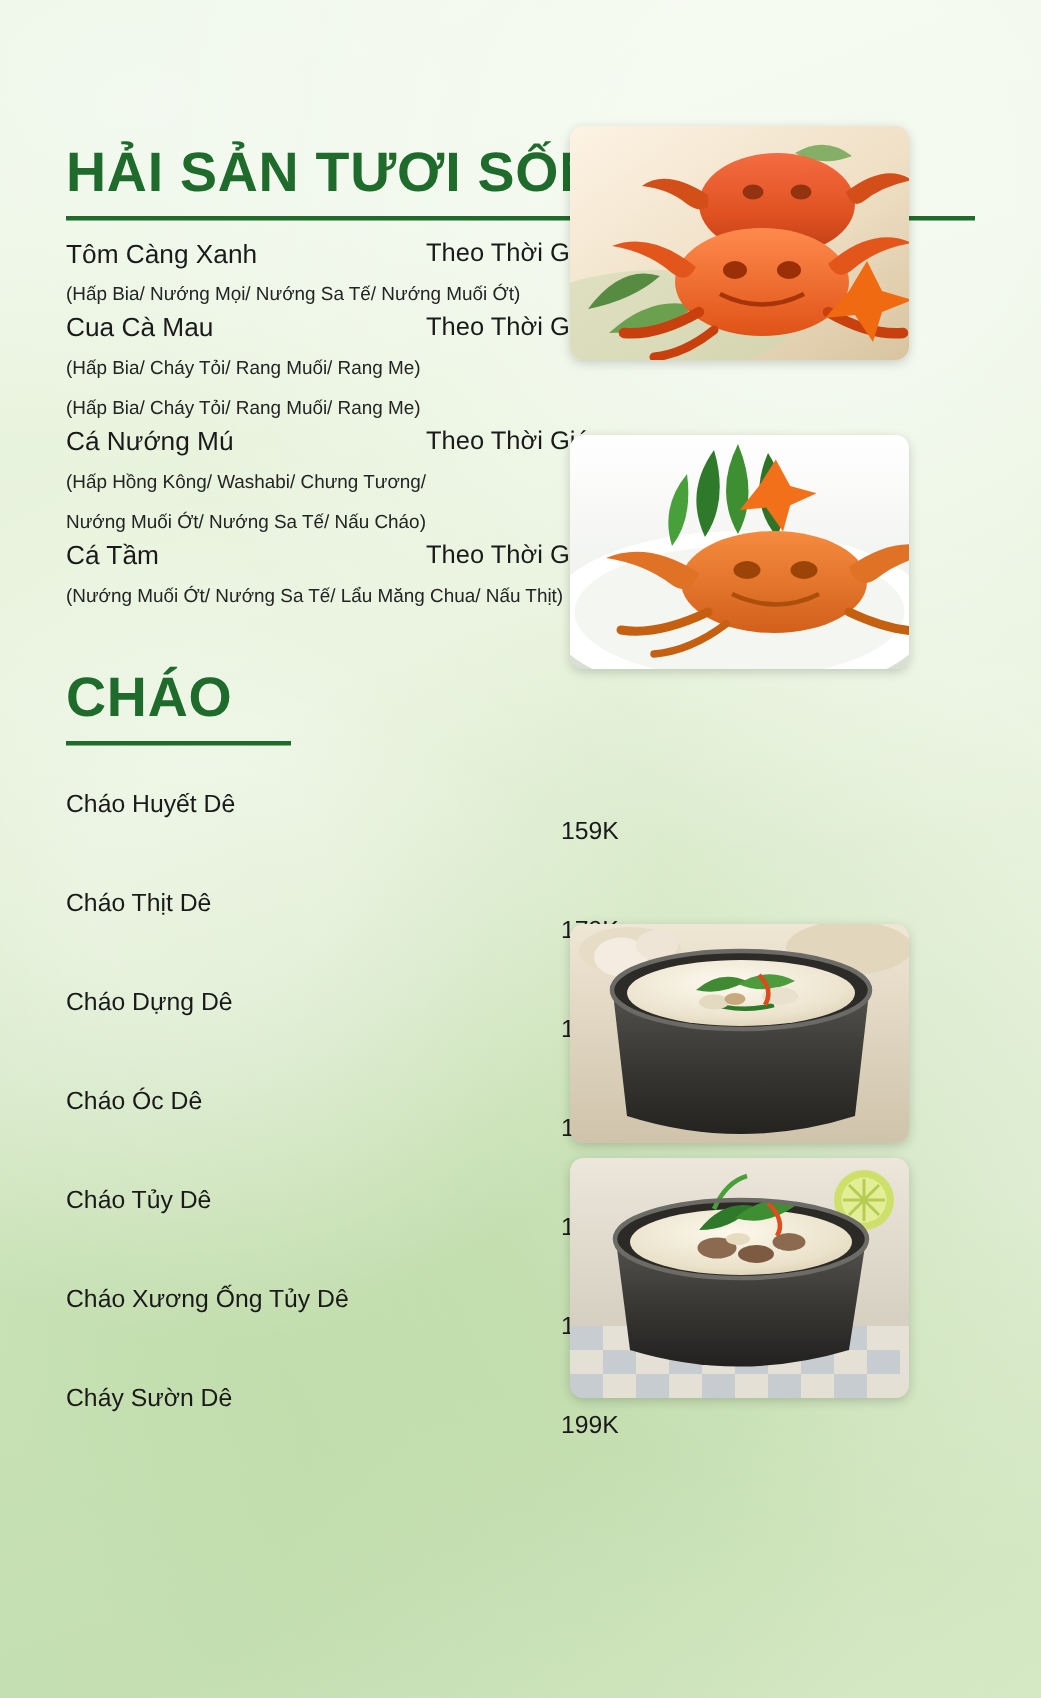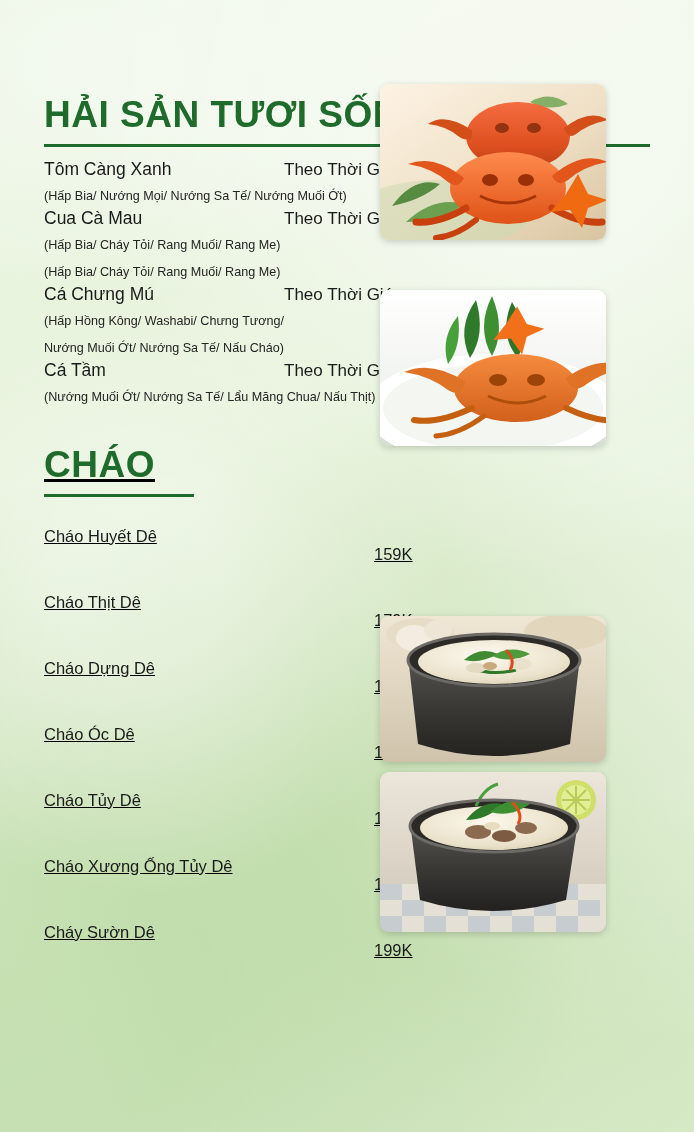--- a/index.html
+++ b/index.html
@@ -70,21 +70,21 @@
     margin-top: 9px;
     margin-bottom: 12px;
   }
   .rule.short { width: 150px; }
   .rule.full { width: 606px; }
 
   
   .items { position: relative; }
   .row {
     display: flex;
-    align-items: flex-end;
+    align-items: flex-start;
     margin-top: 2px;
   }
   .row .name {
     font-size: 17.5px;
     color: #1a1a1a;
     width: 240px;
     flex: 0 0 240px;
   }
   .row .price {
     font-size: 17px;
@@ -109,21 +109,21 @@
     color: #1a1a1a;
     flex: 0 0 330px;
   }
   .chao-row .price {
     font-size: 16.5px;
     color: #1a1a1a;
     margin-top: 36px;
   }
 
   .section-seafood { position: relative; }
-  .section-chao { margin-top: 38px; position: relative; text-decoration: underline; }
+  .section-chao { margin-top: 38px; position: relative; }
 
   
   .photo {
     position: absolute;
     border-radius: 9px;
     overflow: hidden;
     box-shadow: 0 2px 7px rgba(0,0,0,0.18);
   }
   .photo svg { display: block; }
 
@@ -159,21 +159,21 @@
 
         <div class="row">
           <div class="name">Cua Cà Mau</div>
           <div class="price">Theo Thời Giá</div>
         </div>
         <div class="sub">(Hấp Bia/ Cháy Tỏi/ Rang Muối/ Rang Me)</div>
 
         <div class="sub">(Hấp Bia/ Cháy Tỏi/ Rang Muối/ Rang Me)</div>
 
         <div class="row">
-          <div class="name">Cá Chưng Mú</div>
+          <div class="name">Cá Nướng Mú</div>
           <div class="price">Theo Thời Giá</div>
         </div>
         <div class="sub">(Hấp Hồng Kông/ Washabi/ Chưng Tương/</div>
         <div class="sub">Nướng Muối Ớt/ Nướng Sa Tế/ Nấu Cháo)</div>
 
         <div class="row">
           <div class="name">Cá Tầm</div>
           <div class="price">Theo Thời Giá</div>
         </div>
         <div class="sub">(Nướng Muối Ớt/ Nướng Sa Tế/ Lẩu Măng Chua/ Nấu Thịt)</div>

